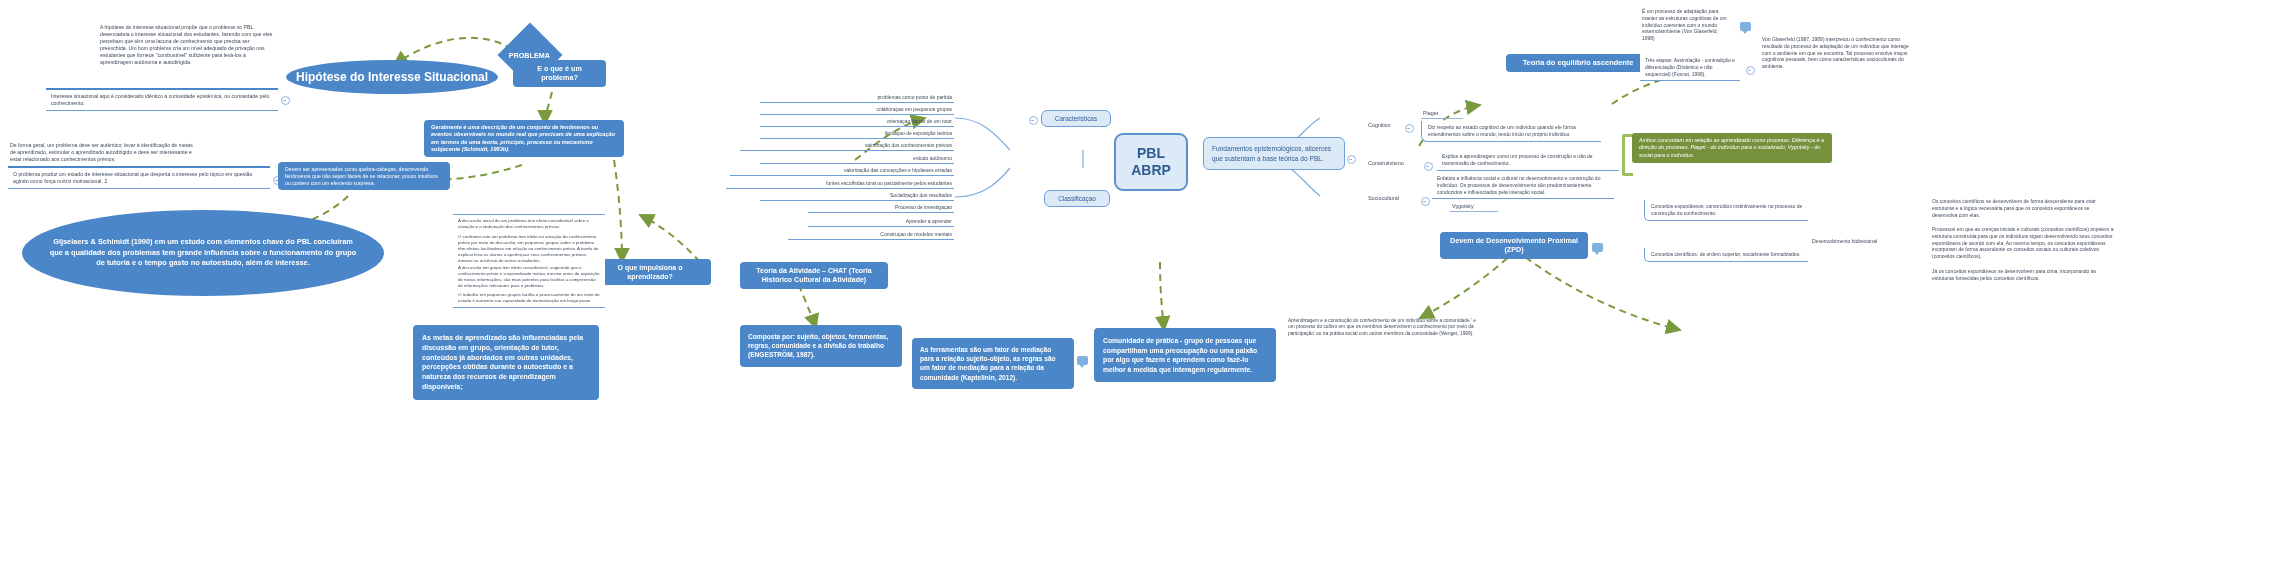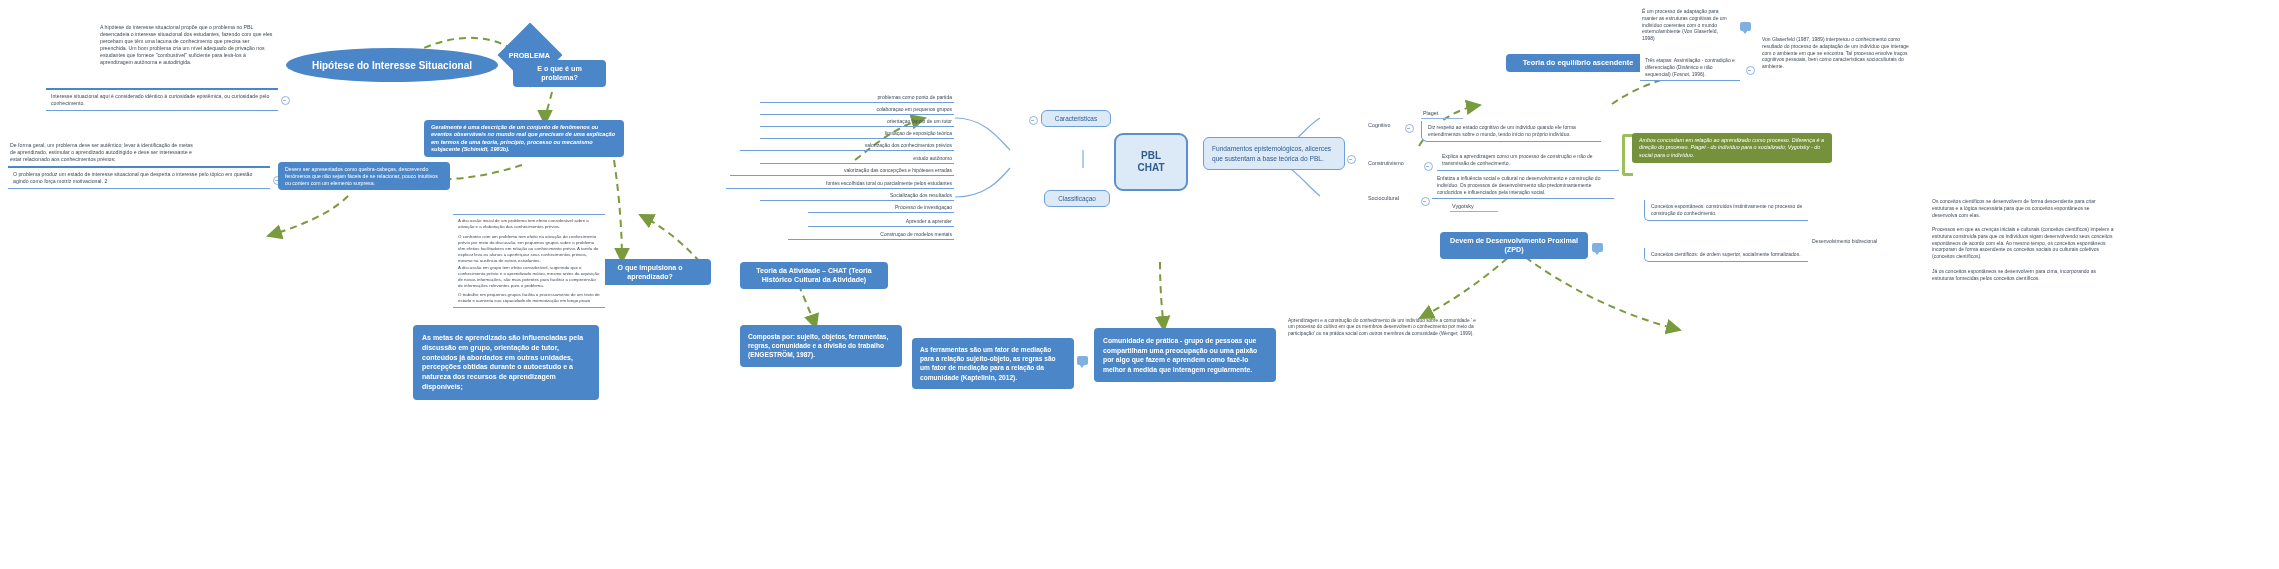--- a/index.html
+++ b/index.html
@@ -146,31 +146,34 @@
     <path d="M1255,157 C1290,157 1300,160 1320,161"></path>
     <path d="M1255,157 C1290,157 1300,180 1320,196"></path>
   </g>
 </svg>
 
 <div class="node plain nb" style="left:98px;top:24px;width:180px;font-size:5.2px;">A hipótese do interesse situacional propõe que o problema no PBL desencadeia o interesse situacional dos estudantes, fazendo com que eles percebam que têm uma lacuna de conhecimento que precisa ser preenchida. Um bom problema cria um nível adequado de privação nos estudantes que fornece "combustível" suficiente para levá-los à aprendizagem autônoma e autodirigida.</div>
 
 <div class="node boxed" style="left:46px;top:88px;width:232px;font-size:5.2px;border-top:2px solid #4a86c8;border-left:none;border-right:none;border-bottom:1.4px solid #6f9fd8;border-radius:0;">Interesse situacional aqui é considerado idêntico à curiosidade epistêmica, ou curiosidade pelo conhecimento.</div>
 <div class="collapse" style="left:281px;top:96px;"></div>
 
-<div class="node ellipse" style="left:286px;top:48px;width:212px;height:34px;font-size:10px;">
+<div class="node ellipse" style="left:286px;top:60px;width:212px;height:34px;font-size:12px;">
   <span>Hipótese do Interesse Situacional</span>
 </div>
 
 <div class="node plain nb" style="left:8px;top:142px;width:192px;font-size:5.2px;">De forma geral, um problema deve ser autêntico; levar à identificação de metas de aprendizado, estimular o aprendizado autodirigido e deve ser interessante e estar relacionado aos conhecimentos prévios;</div>
 
 <div class="node boxed" style="left:8px;top:166px;width:262px;font-size:5.2px;border-top:2px solid #4a86c8;border-left:none;border-right:none;border-bottom:1.4px solid #6f9fd8;border-radius:0;">O problema produz um estado de interesse situacional que desperta o interesse pelo tópico em questão agindo como força motriz motivacional. 2</div>
 <div class="collapse" style="left:273px;top:176px;"></div>
 
 <div class="node fill" style="left:278px;top:162px;width:172px;font-size:5.2px;">Devem ser apresentados como quebra-cabeças, descrevendo fenômenos que não sejam fáceis de se relacionar, pouco intuitivos ou contem com um elemento surpresa.</div>
 
+<div class="node ellipse" style="left:22px;top:210px;width:362px;height:86px;">
+  <span style="font-size:7.4px;line-height:1.45;padding:0 26px;font-weight:bold;">Gijselaers &amp; Schimidt (1990) em um estudo com elementos chave do PBL concluíram que a qualidade dos problemas tem grande  influência sobre o funcionamento do grupo de tutoria e o tempo gasto no autoestudo, além de interesse.</span>
+</div>
 
 <div class="node diamond" style="left:507px;top:32px;width:46px;height:46px;font-size:7.2px;">
   <span>PROBLEMA</span>
 </div>
 
 <div class="node fill" style="left:513px;top:60px;width:93px;font-size:7.2px;font-weight:bold;text-align:center;">E o que é um problema?</div>
 
 <div class="node fill italic" style="left:424px;top:120px;width:200px;font-size:5.6px;">Geralmente é uma descrição de um conjunto de fenômenos ou eventos observáveis no mundo real que precisam de uma explicação em termos de uma teoria, princípio, processo ou mecanismo subjacente (Schimidt, 1983b).</div>
 
 <div class="node fill" style="left:589px;top:259px;width:122px;font-size:7px;font-weight:bold;text-align:center;">O que impulsiona o aprendizado?</div>
@@ -194,23 +197,23 @@
 
 <div class="node pill" style="left:1041px;top:110px;width:70px;font-size:6.4px;">Caracteristicas</div>
 <div class="collapse" style="left:1029px;top:116px;"></div>
 
 <div class="node plain" style="left:808px;top:204px;width:146px;font-size:5px;text-align:right;">Processo de investigaçao</div>
 <div class="node plain" style="left:808px;top:218px;width:146px;font-size:5px;text-align:right;">Aprender a aprender</div>
 <div class="node plain" style="left:788px;top:231px;width:166px;font-size:5px;text-align:right;">Construçao de modelos mentais</div>
 
 <div class="node pill" style="left:1044px;top:190px;width:66px;font-size:6.4px;">Classificaçao</div>
 
-<div class="node center" style="left:1114px;top:133px;width:74px;height:58px;font-size:10px;">
+<div class="node center" style="left:1114px;top:133px;width:74px;height:58px;font-size:14px;">
   <span>PBL</span>
-  <span>CHAT</span>
+  <span>ABRP</span>
 </div>
 
 <div class="node fill" style="left:740px;top:262px;width:148px;font-size:7px;font-weight:bold;text-align:center;line-height:1.35;">
   <span>Teoria da Atividade – CHAT (Teoria Histórico Cultural da Atividade)</span>
 </div>
 
 <div class="node fill" style="left:740px;top:325px;width:162px;font-size:6.6px;font-weight:bold;line-height:1.4;padding:7px 8px;">Composta por: sujeito, objetos, ferramentas, regras, comunidade e a divisão do trabalho (ENGESTRÖM, 1987).</div>
 
 <div class="node fill" style="left:912px;top:338px;width:162px;font-size:6.6px;font-weight:bold;line-height:1.4;padding:7px 8px;">As ferramentas são um fator de mediação para a relação sujeito-objeto, as regras são um fator de mediação para a relação da comunidade  (Kaptelinin, 2012).</div>
 <div class="note-icon" style="left:1077px;top:356px;"></div>

